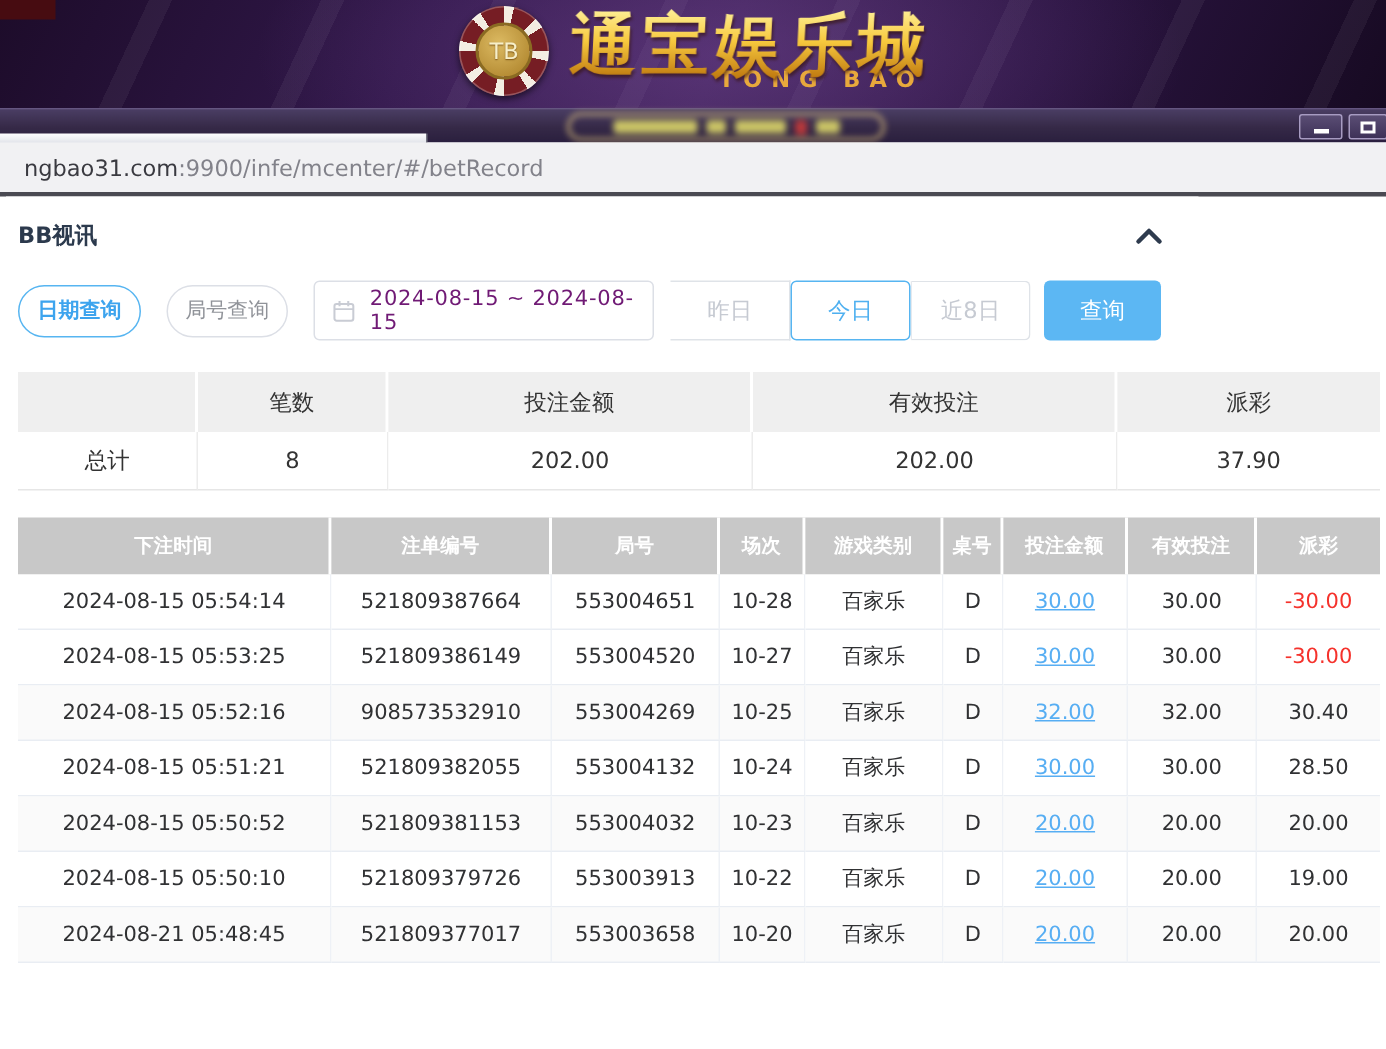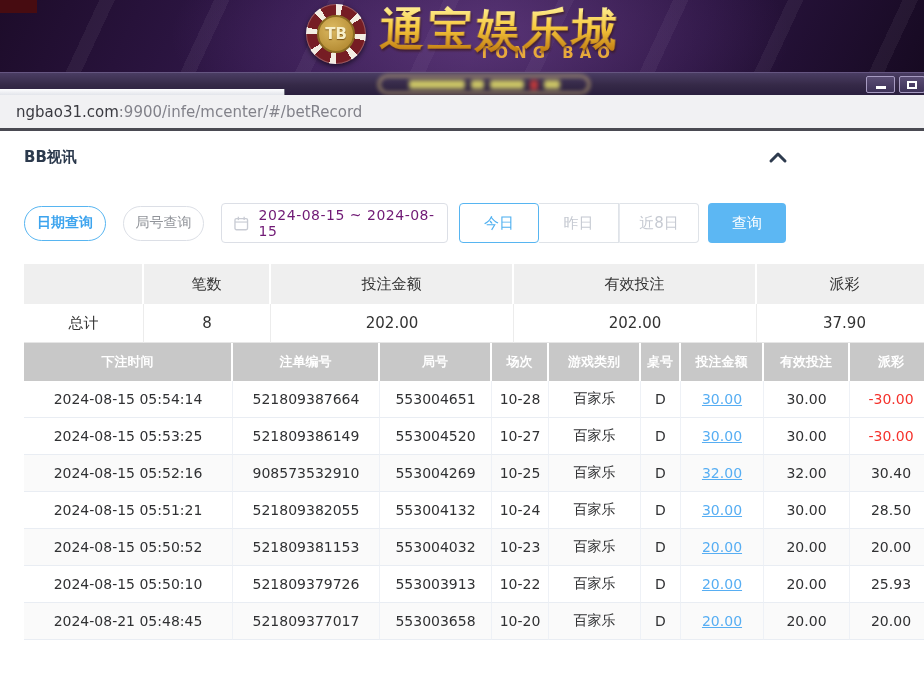--- a/index.html
+++ b/index.html
@@ -14,21 +14,21 @@
       linear-gradient(115deg,#1d0c2a 0%,#31184a 30%,#3b2154 52%,#2a1440 75%,#170a22 100%); }
   .red-strip { position:absolute; left:0; top:0; width:37px; height:13px; background:#470c11; }
   .logo { position:absolute; left:306px; top:4px; display:flex; align-items:flex-start; }
   .chip { position:relative; width:60px; height:60px; border-radius:50%;
     background:repeating-conic-gradient(#f3ede2 0deg 13deg,#761d24 13deg 45deg);
     box-shadow:0 2px 5px rgba(0,0,0,.6), inset 0 0 0 1px rgba(255,255,255,.25);
     display:flex; align-items:center; justify-content:center; }
   .chip-inner { width:38px; height:38px; border-radius:50%;
     background:radial-gradient(circle at 40% 35%, #dcba62, #b68d35 75%);
     border:2px solid #8a6a22; display:flex; align-items:center; justify-content:center;
-    color:#f7efc9; font-weight:bold; font-size:15px; text-shadow:0 1px 1px rgba(90,50,0,.7); }
+    color:#f7efc9; font-weight:normal; font-size:15px; text-shadow:0 1px 1px rgba(90,50,0,.7); }
   .brand-block { margin-left:14px; }
   .brand-name { font-size:45px; line-height:52px; font-weight:bold; letter-spacing:3px;
     background:linear-gradient(180deg,#fdeb8e 8%,#f7c93e 45%,#c07a10 92%);
     -webkit-background-clip:text; background-clip:text; color:transparent;
     filter:drop-shadow(1px 2px 1px rgba(50,15,0,.55));
     transform:skewX(-3deg); }
   .brand-sub { margin-top:-12px; text-align:right; padding-right:4px;
     color:#e8a93c; font-weight:bold; font-size:15px; letter-spacing:6px; }
 
   
@@ -55,26 +55,26 @@
   .glyph-max { width:10px; height:8px; border:2px solid #fff; background:transparent; }
 
   
   .urlbar { position:absolute; left:0; top:95px; width:924px; height:36px;
     background:#f1f1f3; border-bottom:3px solid #4a4a52; display:flex; align-items:center; }
   .url-text { font-size:15px; padding-left:16px; white-space:nowrap; }
   .url-domain { color:#3a3a40; }
   .url-rest { color:#82828a; }
 
   
-  .content { position:absolute; left:16px; top:131px; width:795px; height:568px; background:#fff; padding:16px 3px 0 8px; }
+  .content { position:absolute; left:4px; top:131px; width:795px; height:568px; background:#fff; padding:16px 3px 0 8px; }
   .panel-head { display:flex; align-items:center; justify-content:space-between; height:20px; padding-right:15px; }
   .panel-title { font-size:15px; font-weight:bold; color:#2c3a4d; }
   .collapse-btn { width:30px; height:18px; display:flex; align-items:center; justify-content:center; cursor:pointer; background:none; border:none; }
 
-  .filter-row { margin-top:36px; height:40px; display:flex; align-items:center; }
+  .filter-row { margin-top:20px; height:40px; display:flex; align-items:center; }
   .pill { height:35px; border-radius:18px; background:#fff; font-size:14px;
     display:flex; align-items:center; justify-content:center; cursor:pointer; }
   .pill.active { width:82px; border:1px solid #57b5f1; color:#3da4ee; font-weight:bold; }
   .pill.plain { width:81px; margin-left:17px; border:1px solid #dcdfe6; color:#909399;font-family:Liberation Mono, monospace; }
   .date-input { margin-left:17px; width:227px; height:40px; border:1px solid #dcdfe6; border-radius:4px;
     background:#fff; display:flex; align-items:center; padding-left:12px; cursor:text; }
   .date-text { margin-left:10px; font-size:14px; color:#701a75; letter-spacing:.5px; }
   .btn-group { margin-left:11px; height:40px; display:flex; }
   .bg-btn { width:80px; height:40px; background:#fff; font-size:15px; display:flex; align-items:center; justify-content:center; cursor:pointer; }
   .bg-btn.active { border:1px solid #57b5f1; color:#4fb0f0; border-radius:4px; position:relative; z-index:1; }
@@ -85,21 +85,21 @@
 
   table { border-collapse:separate; border-spacing:0; table-layout:fixed; width:908px; }
   #summary-table { margin-top:21px; }
   #summary-table th { height:40px; background:#efefef; font-weight:normal; font-size:15px; color:#333;
     text-align:center; border-right:2px solid #fff; }
   #summary-table th:last-child { border-right:none; }
   #summary-table td { height:39px; background:#fff; font-size:15px; color:#333; text-align:center;
     border-right:1px solid #ececec; border-bottom:1px solid #e6e6e6; }
   #summary-table td:last-child { border-right:none; }
 
-  #bet-table { }
+  #bet-table { margin-top:18px; }
   #bet-table th { height:38px; background:#c8c8c8; color:#fff; font-weight:bold; font-size:13px;
     text-align:center; border-right:2px solid #fff; }
   #bet-table th:last-child { border-right:none; }
   #bet-table td { height:37px; background:#fff; font-size:14px; color:#303133; text-align:center;
     border-right:1px solid #eef1f6; border-bottom:1px solid #e9edf3; }
   #bet-table td:last-child { border-right:none; }
   #bet-table tbody tr:nth-child(odd):not(:first-child) td { background:#fafafa; }
   #bet-table td.link { color:#57aef3; text-decoration:underline; cursor:pointer; }
   #bet-table td.neg { color:#f5322c; }
 </style>
@@ -161,22 +161,22 @@
       <div class="date-input">
         <svg width="15" height="15" viewBox="0 0 15 15">
           <rect x="1" y="2.5" width="13" height="11.5" rx="1.5" fill="none" stroke="#c9ccd4" stroke-width="1.4"></rect>
           <line x1="4.5" y1="0.5" x2="4.5" y2="4" stroke="#c9ccd4" stroke-width="1.4"></line>
           <line x1="10.5" y1="0.5" x2="10.5" y2="4" stroke="#c9ccd4" stroke-width="1.4"></line>
           <line x1="1" y1="6" x2="14" y2="6" stroke="#c9ccd4" stroke-width="1.2"></line>
         </svg>
         <span class="date-text">2024-08-15 ~ 2024-08-15</span>
       </div>
       <div class="btn-group">
+        <div class="bg-btn mid">昨日</div>
         <div class="bg-btn active">今日</div>
-        <div class="bg-btn mid">昨日</div>
         <div class="bg-btn end">近8日</div>
       </div>
       <button class="search-btn">查询</button>
     </div>
 
     <table id="summary-table">
       <colgroup>
           <col style="width:120px">
           <col style="width:127px">
           <col style="width:243px">
@@ -286,21 +286,21 @@
           </tr>
           <tr>
             <td>2024-08-15 05:50:10</td>
             <td>521809379726</td>
             <td>553003913</td>
             <td>10-22</td>
             <td>百家乐</td>
             <td>D</td>
             <td class="link">20.00</td>
             <td>20.00</td>
-            <td>25.93</td>
+            <td>19.00</td>
           </tr>
           <tr>
             <td>2024-08-21 05:48:45</td>
             <td>521809377017</td>
             <td>553003658</td>
             <td>10-20</td>
             <td>百家乐</td>
             <td>D</td>
             <td class="link">20.00</td>
             <td>20.00</td>

